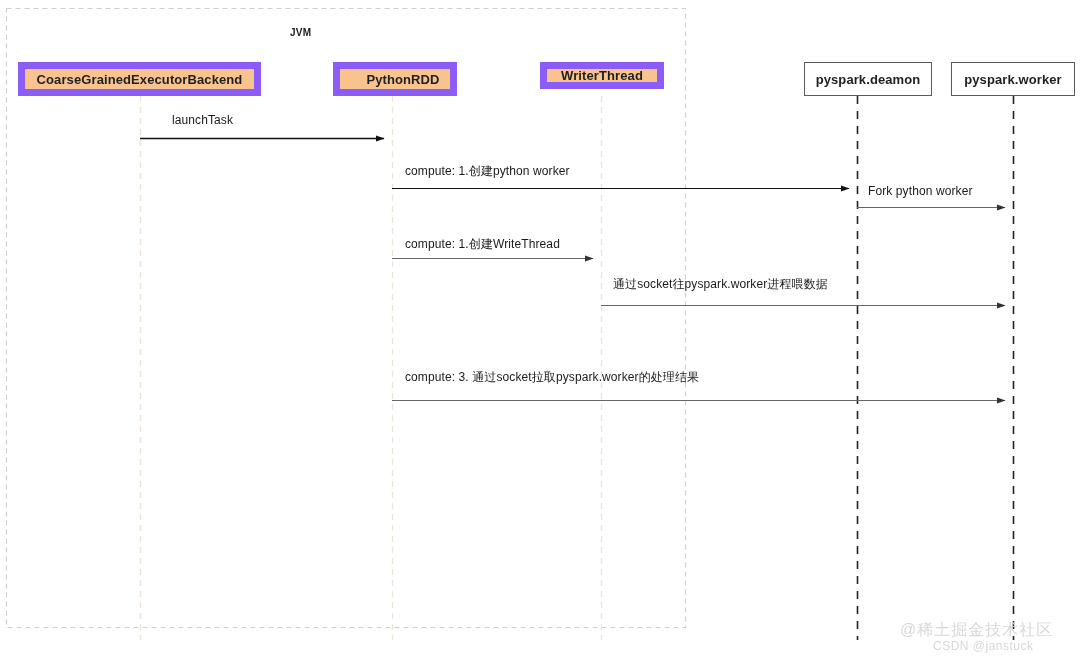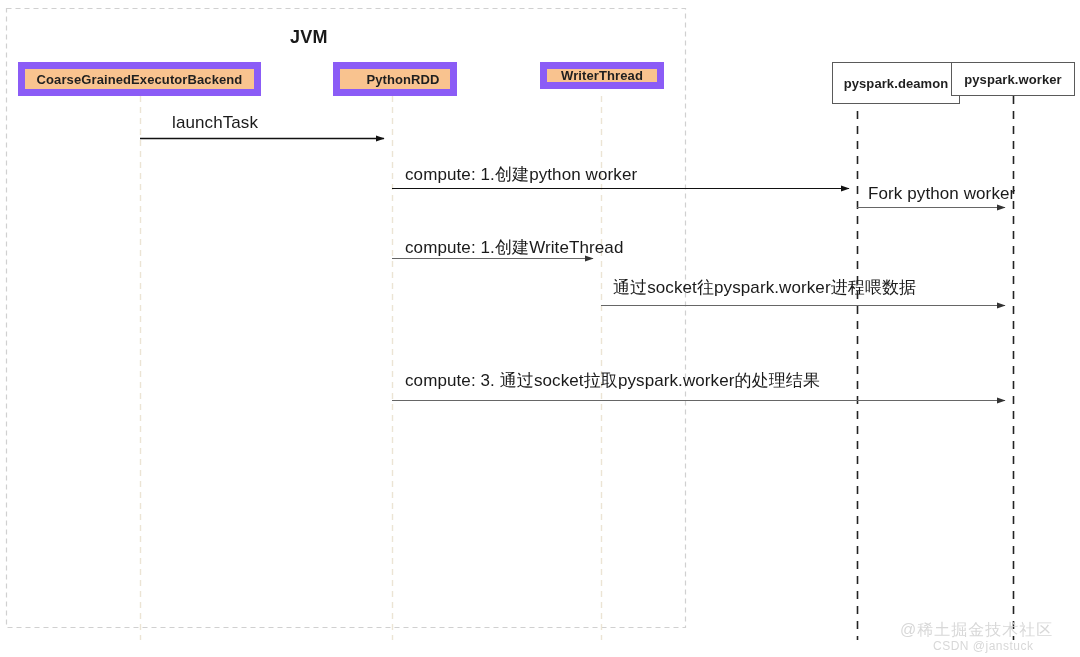--- a/index.html
+++ b/index.html
@@ -21,21 +21,21 @@
     height: 657px;
   }
   #diagram-svg {
     position: absolute;
     left: 0; top: 0;
   }
 
   
   .frame-label {
     position: absolute;
-    font-size: 18px;
+    font-size: 10px;
     font-weight: bold;
     color: #1a1a1a;
     letter-spacing: 0.2px;
     white-space: nowrap;
   }
 
   
   .participant {
     position: absolute;
     box-sizing: border-box;
@@ -54,21 +54,21 @@
   }
   .participant.ext-actor {
     background: #ffffff;
     border: 1px solid #5a5a5a;
     font-weight: bold;
   }
 
   
   .msg-label {
     position: absolute;
-    font-size: 17px;
+    font-size: 12px;
     color: #1a1a1a;
     white-space: nowrap;
     letter-spacing: 0.1px;
   }
 
   
   .watermark {
     position: absolute;
     color: #d8d8d8;
     white-space: nowrap;
@@ -123,21 +123,21 @@
   <div id="participant-layer">
       <div class="participant jvm-actor" style="left: 18px; top: 62px; width: 243px; height: 34px;">
         <span>CoarseGrainedExecutorBackend</span>
       </div>
       <div class="participant jvm-actor" style="left: 333px; top: 62px; width: 124px; height: 34px; padding-left: 16px;">
         <span>PythonRDD</span>
       </div>
       <div class="participant jvm-actor" style="left: 540px; top: 62px; width: 124px; height: 27px;">
         <span>WriterThread</span>
       </div>
-      <div class="participant ext-actor" style="left: 832px; top: 62px; width: 128px; height: 42px;">
+      <div class="participant ext-actor" style="left: 804px; top: 62px; width: 128px; height: 34px;">
         <span>pyspark.deamon</span>
       </div>
       <div class="participant ext-actor" style="left: 951px; top: 62px; width: 124px; height: 34px;">
         <span>pyspark.worker</span>
       </div>
     </div>
   <div id="msg-label-layer">
       <div class="msg-label" style="left: 172px; top: 113px;">launchTask</div>
       <div class="msg-label" style="left: 405px; top: 163px;">compute: 1.创建python worker</div>
       <div class="msg-label" style="left: 868px; top: 184px;">Fork python worker</div>

